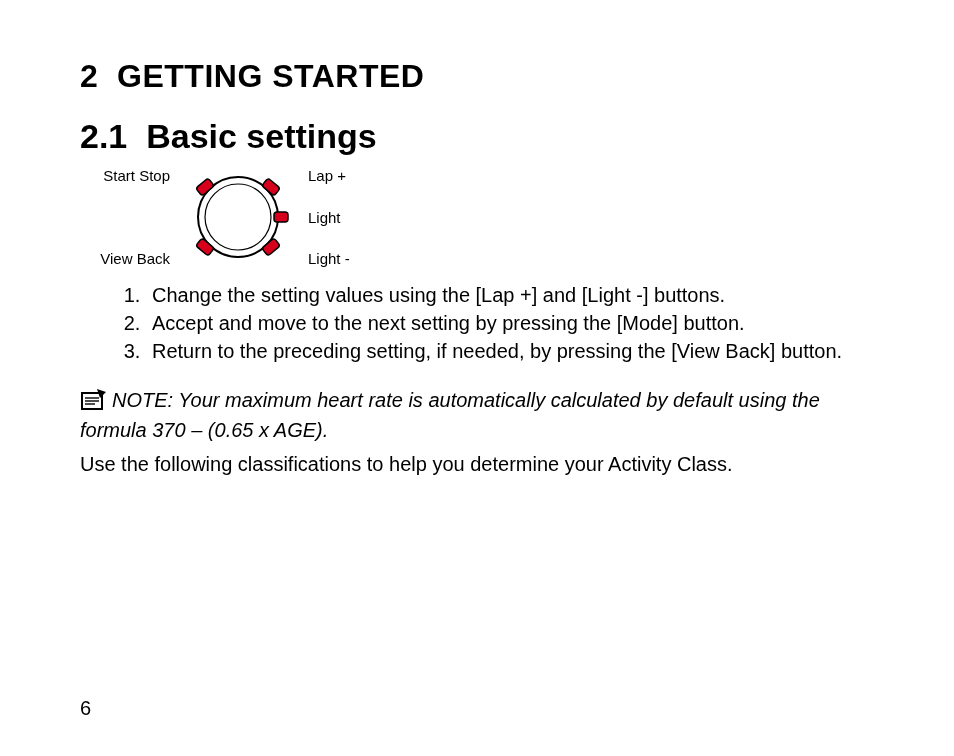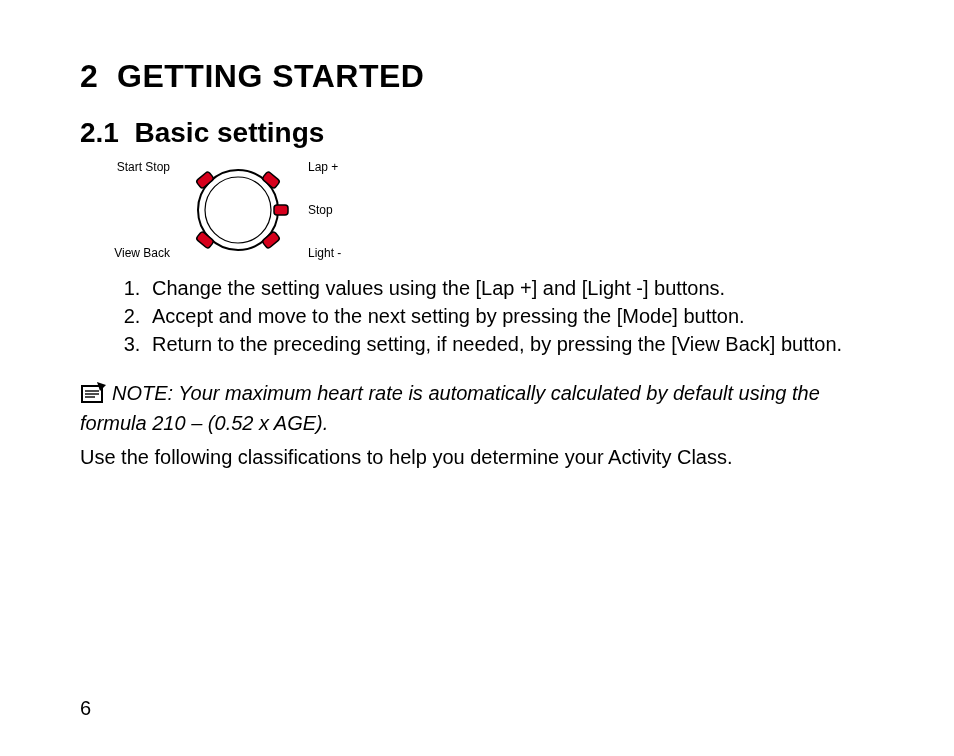--- a/index.html
+++ b/index.html
@@ -20,39 +20,39 @@
   h1.chapter {
     font-size: 32px;
     font-weight: 700;
     margin: 0 0 22px 0;
     letter-spacing: 0.5px;
   }
   h1.chapter .num {
     font-weight: 700;
   }
   h2.section {
-    font-size: 28px;
+    font-size: 34px;
     font-weight: 700;
     margin: 16px 0 6px 0;
   }
   p.body {
     font-size: 20px;
     line-height: 1.3;
     margin: 0 0 10px 0;
   }
   .diagram-row {
     display: flex;
     align-items: center;
     margin: 6px 0 10px 0;
     gap: 0;
   }
   .label-col {
     display: flex;
     flex-direction: column;
-    font-size: 12px;
+    font-size: 15px;
     font-family: Arial, sans-serif;
   }
   .label-col.left {
     align-items: flex-end;
     padding-right: 8px;
     width: 90px;
     justify-content: space-between;
     height: 100px;
   }
   .label-col.right {
@@ -148,40 +148,40 @@
         <rect x="-7" y="-5" width="14" height="10" rx="3" fill="#d6001c" stroke="#000" stroke-width="1.5"></rect>
       </g>
 
       <g transform="translate(93,85) rotate(-40)">
         <rect x="-8" y="-5" width="16" height="10" rx="3" fill="#d6001c" stroke="#000" stroke-width="1.5"></rect>
       </g>
     </svg>
 
     <div class="label-col right">
       <span>Lap +</span>
-      <span class="mid">Stop</span>
+      <span class="mid">Light</span>
       <span>Light -</span>
     </div>
   </div>
 
   <ol class="steps">
     <li>Change the setting values using the [Lap +] and [Light -] buttons.</li>
     <li>Accept and move to the next setting by pressing the [Mode] button.</li>
     <li>Return to the preceding setting, if needed, by pressing the [View Back] button.</li>
   </ol>
 
 
   <div class="note-block">
     <span class="note-icon">
       <svg width="28" height="24" viewBox="0 0 28 24">
         <rect x="2" y="6" width="20" height="16" fill="none" stroke="#000" stroke-width="2"></rect>
         <line x1="5" y1="11" x2="19" y2="11" stroke="#000" stroke-width="1.4"></line>
         <line x1="5" y1="14" x2="19" y2="14" stroke="#000" stroke-width="1.4"></line>
         <line x1="5" y1="17" x2="15" y2="17" stroke="#000" stroke-width="1.4"></line>
         <path d="M17 2 L26 5 L20 11 Z" fill="#000"></path>
       </svg>
-    </span><span class="note-label">NOTE:</span><span class="note-text"> Your maximum heart rate is automatically calculated by default using the formula 210 – (0.52 x AGE).</span>
+    </span><span class="note-label">NOTE:</span><span class="note-text"> Your maximum heart rate is automatically calculated by default using the formula 370 – (0.65 x AGE).</span>
   </div>
 
   <p class="body" style="margin-top:8px;">Use the following classifications to help you determine your Activity Class.</p>
 
   <div class="page-number">6</div>
 </div>
 
 </body></html>

